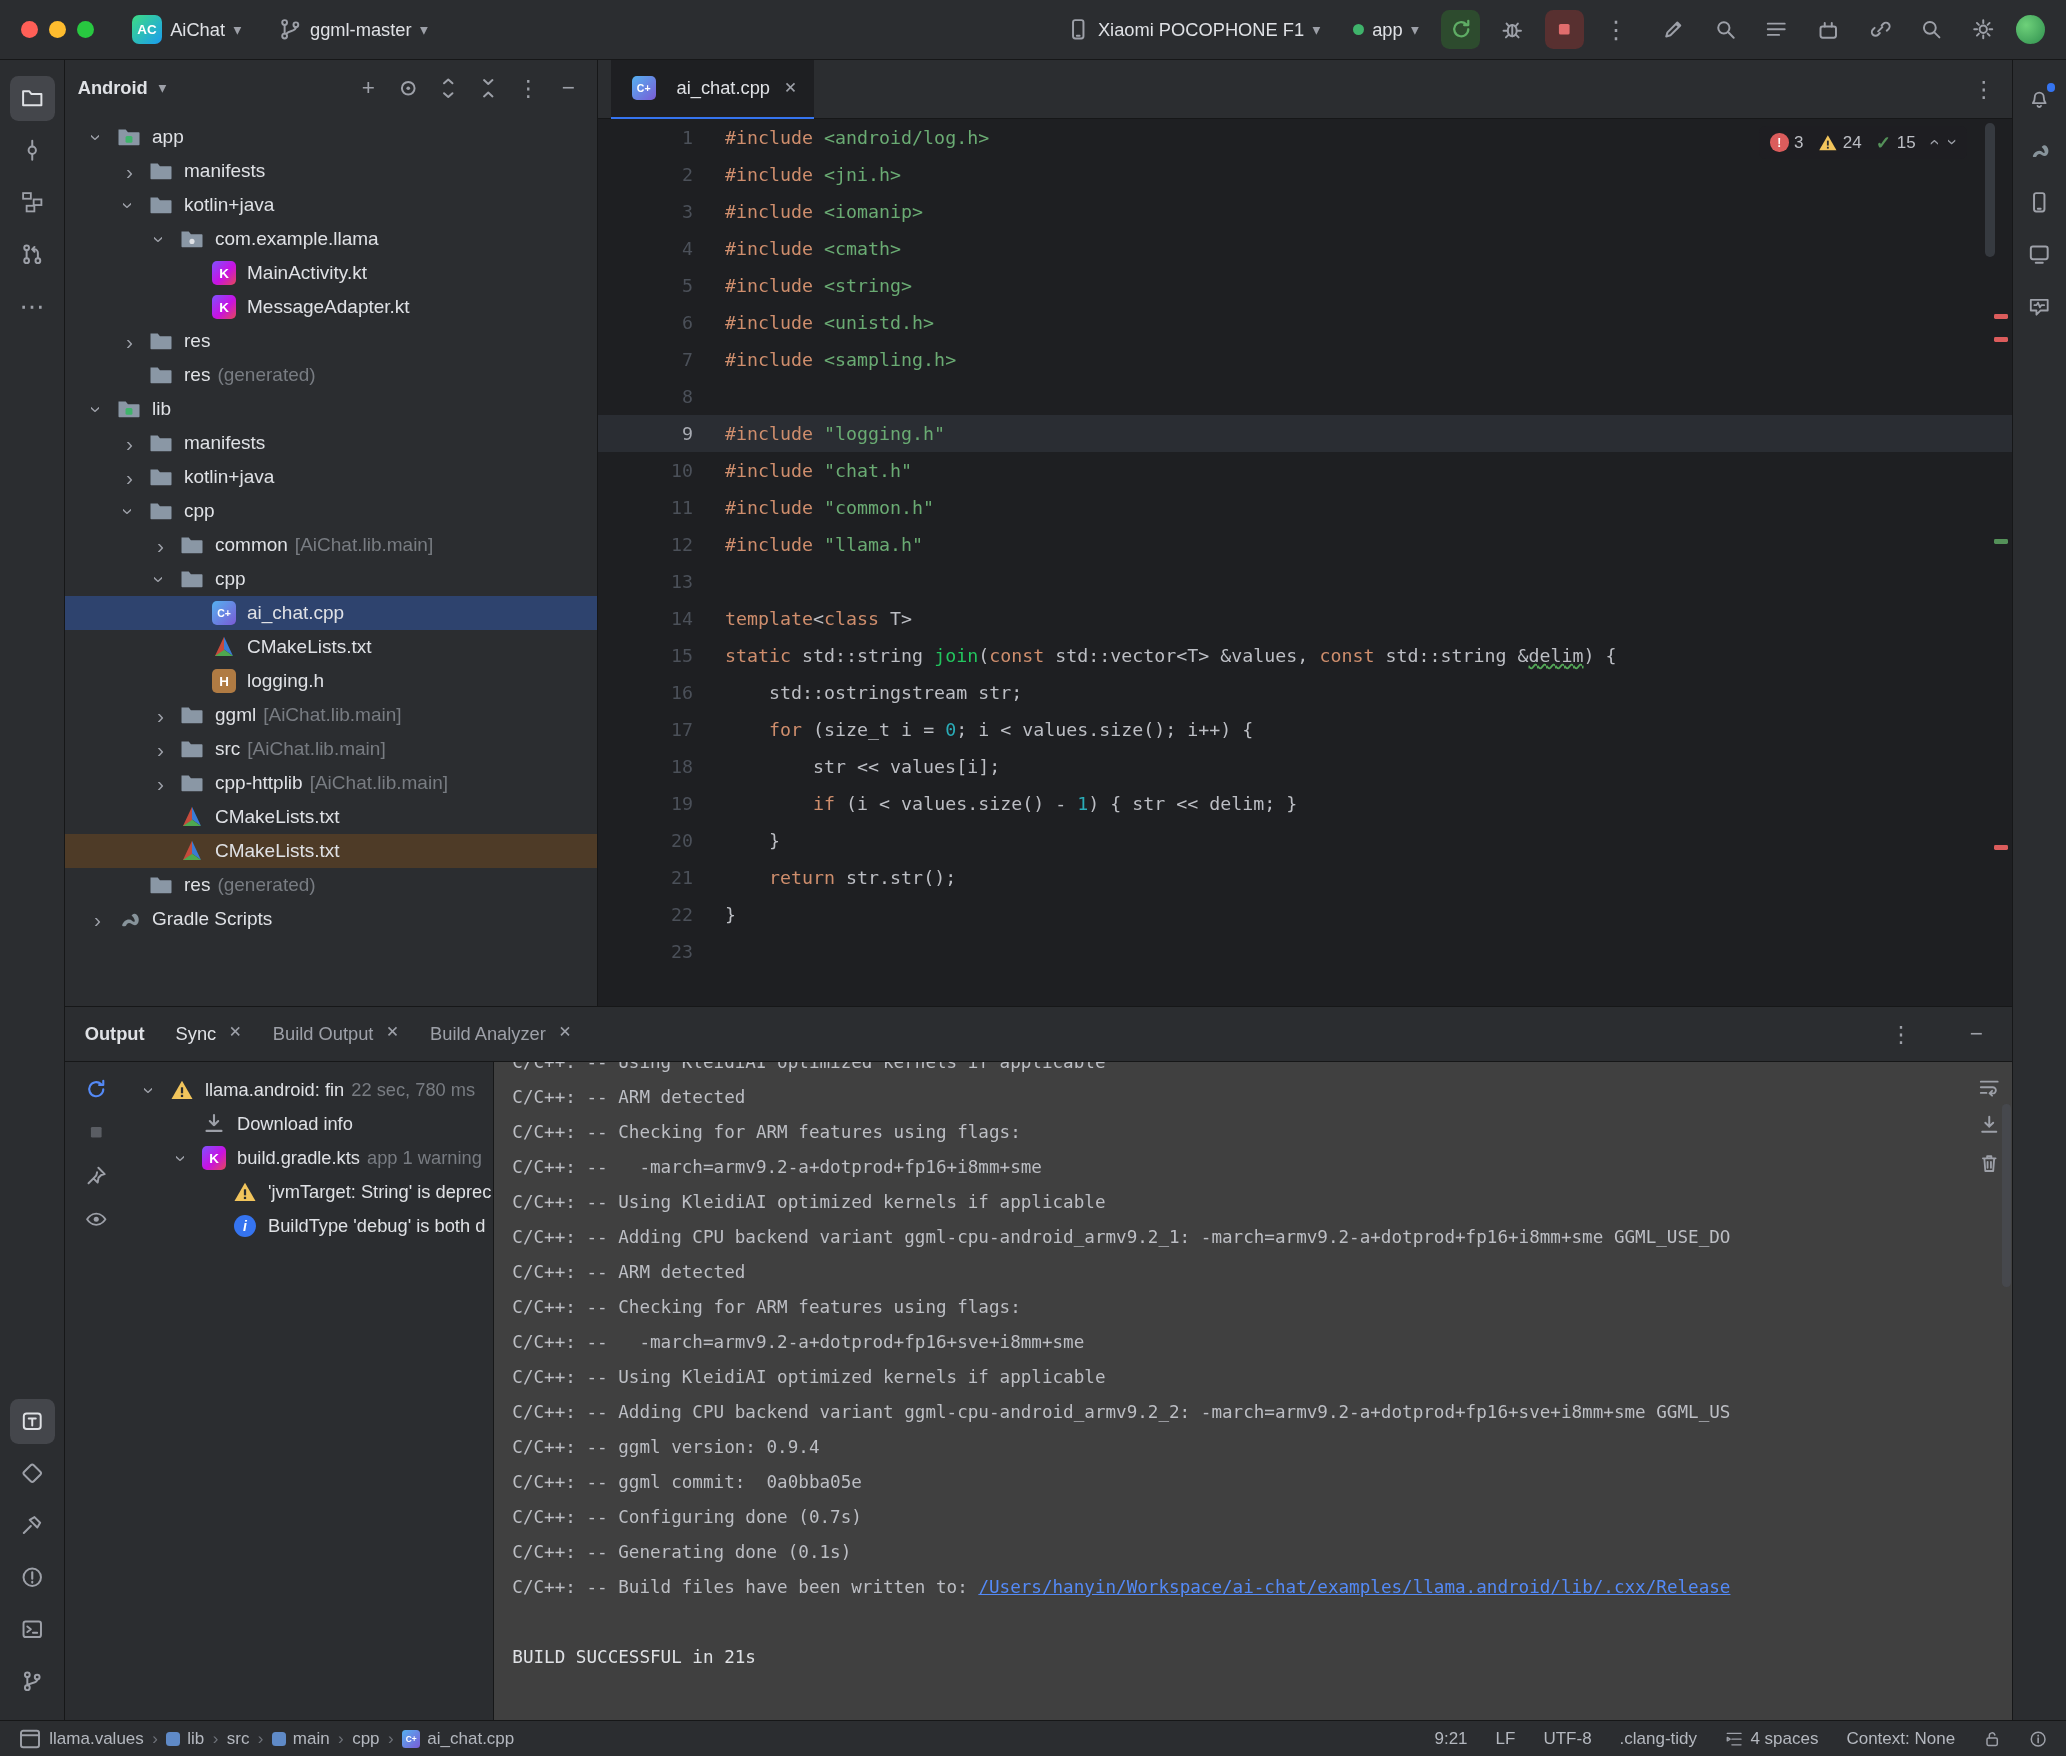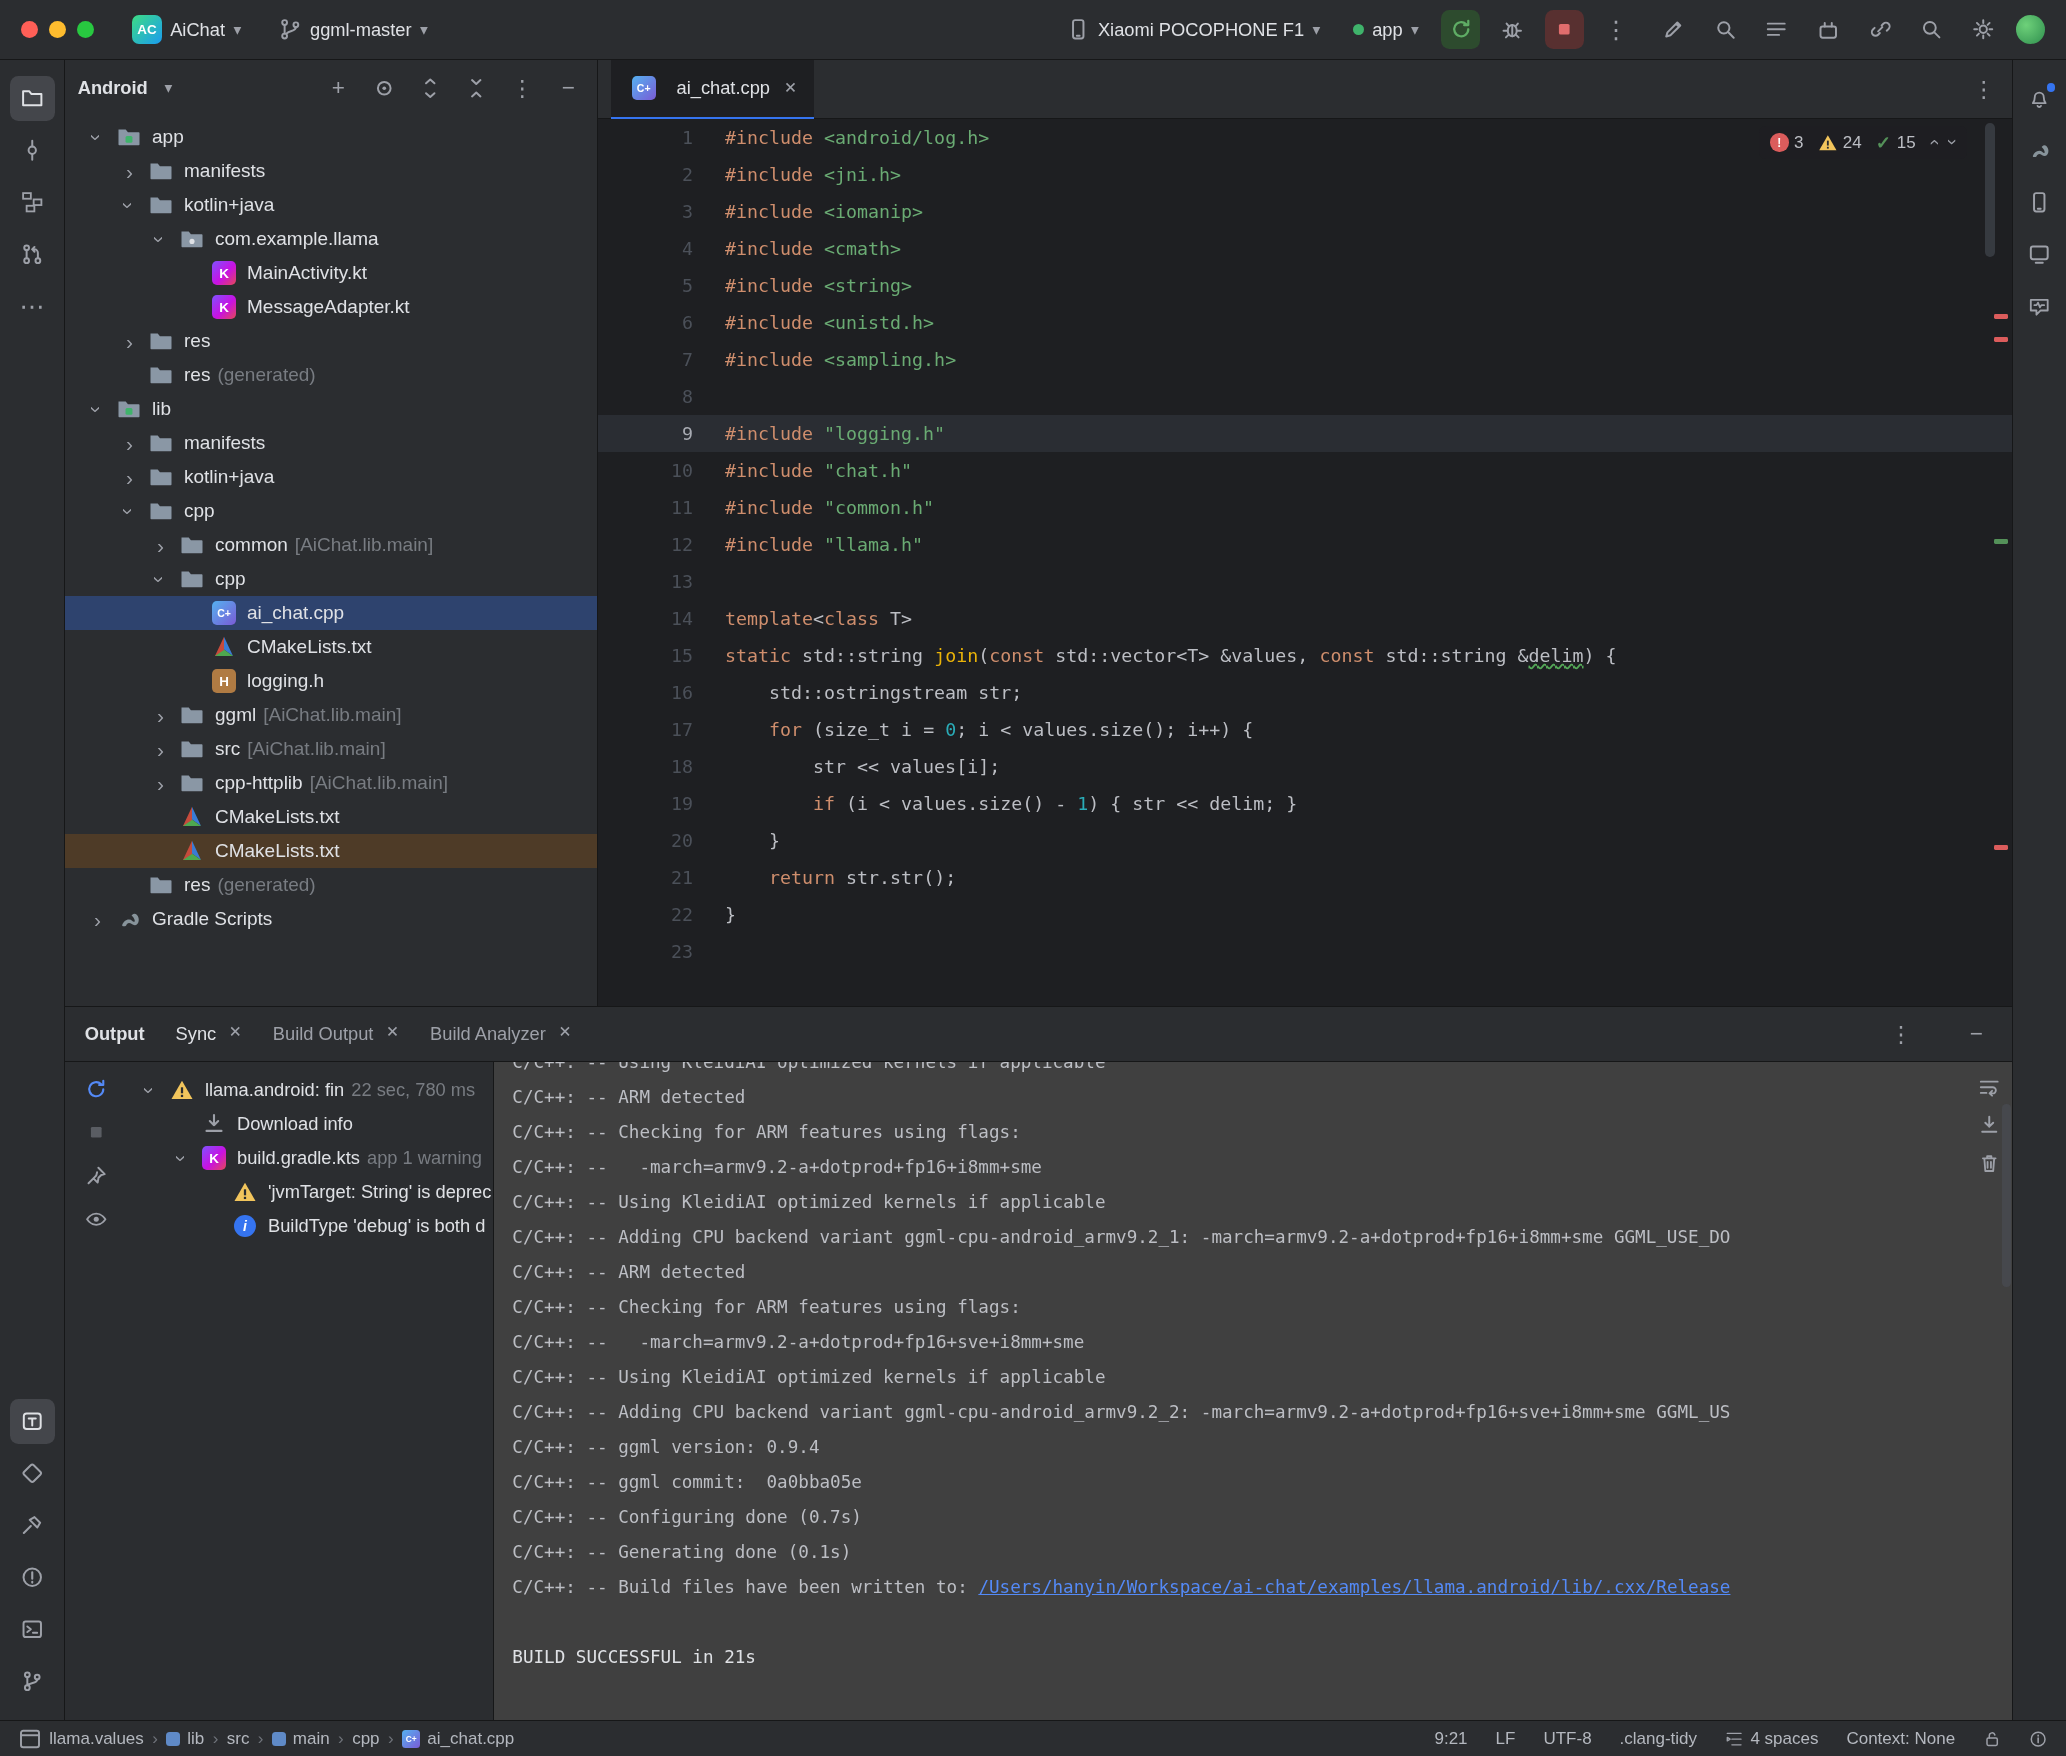--- a/index.html
+++ b/index.html
@@ -30,21 +30,21 @@
 .lstrip{border-right:1.4px solid #161718;}
 .rstrip{width:54px;border-left:1.4px solid #161718;}
 .toolic{width:45px;height:45px;border-radius:8.4px;display:flex;align-items:center;justify-content:center;color:#9da0a8;margin:3.5px 0;position:relative;}
 .toolic.active{background:#44464b;color:#dfe1e5;}
 .lbottom{margin-top:auto;display:flex;flex-direction:column;align-items:center;}
 .bluedot{position:absolute;top:7px;right:7px;width:8.4px;height:8.4px;border-radius:50%;background:#3574f0;}
 .center{flex:1;display:flex;flex-direction:column;min-width:0;}
 .upper{display:flex;height:946px;min-height:0;}
 
 .proj{width:533px;background:#2b2d30;border-right:1.4px solid #161718;display:flex;flex-direction:column;flex:none;}
-.projhead{height:56px;display:flex;align-items:center;padding:0 12.7px;gap:14px;}
+.projhead{height:56px;display:flex;align-items:center;padding:0 12.7px;gap:8px;}
 .projtitle{font-weight:bold;margin-right:2.8px;}
 .hic{width:32px;height:32px;border-radius:5.6px;display:flex;align-items:center;justify-content:center;color:#9da0a8;font-size:22.5px;}
 .hspacer{flex:1;}
 .tree{flex:1;overflow:hidden;padding-top:4.2px;font-size:19px;}
 .trow{height:34px;display:flex;align-items:center;white-space:nowrap;overflow:hidden;}
 .trow.selected{background:#2e436e;}
 .trow.modified{background:#4e3b27;}
 .chev{width:31px;flex:none;text-align:center;color:#9da0a8;font-size:21px;line-height:1;}
 .chev.open{transform:rotate(90deg);}
 .ticon{width:32px;flex:none;display:inline-flex;justify-content:center;margin-right:7px;}
@@ -67,21 +67,21 @@
   border-bottom:2.8px solid #3574f0;color:#dfe1e5;}
 .xclose{color:#9da0a8;font-size:15.5px;margin-left:4.2px;}
 .tabspacer{flex:1}
 .morev{color:#9da0a8;font-size:22.5px;padding:0 17px;}
 .code{flex:1;position:relative;overflow:hidden;font-family:"DejaVu Sans Mono",monospace;font-size:18.3px;}
 .cl{display:flex;height:37px;line-height:37px;white-space:pre;}
 .cl.cur{background:#2a2d33;}
 .gut{width:127px;padding-right:32px;text-align:right;color:#4b5059;flex:none;}
 .cur .gut{color:#a8abb3;}
 .tk-pp{color:#cf8e6d}.tk-k{color:#cf8e6d}.tk-s{color:#6aab73}.tk-n{color:#2aacb8}
-.tk-f{color:#eab308}.tk-d{color:#bcbec4}
+.tk-f{color:#22c55e}.tk-d{color:#bcbec4}
 .tk-w{color:#bcbec4;text-decoration:underline;text-decoration-style:wavy;text-decoration-color:#54a857;}
 .inspect{position:absolute;top:7px;right:45px;display:flex;align-items:center;gap:14px;
   background:rgba(30,31,34,.85);padding:5.6px 11.2px;border-radius:7px;font-size:17px;
   font-family:"Liberation Sans",sans-serif;color:#bcbec4;}
 .ins-item{display:flex;align-items:center;gap:5.6px;}
 .inspect .cir{width:18.3px;height:18.3px;font-size:12px;}
 .warnsvg{width:19.7px;height:19.7px;}
 .okc{color:#549159;font-size:18.3px;font-weight:bold;}
 .navchev{color:#9da0a8;font-size:18.3px;line-height:1;}
 .up{display:inline-block;transform:rotate(-90deg);}

